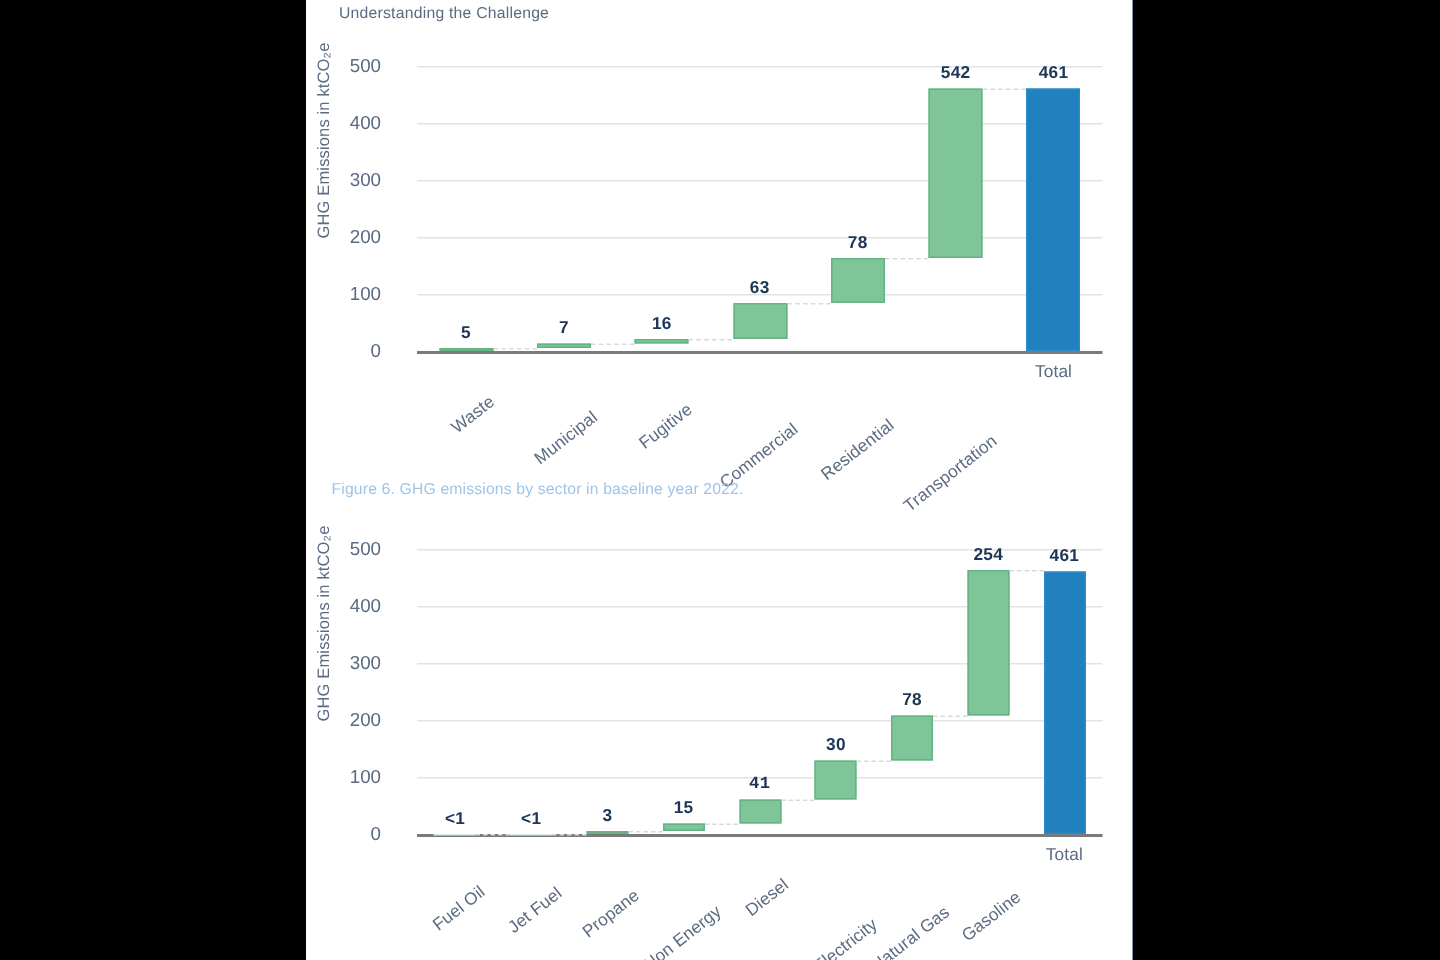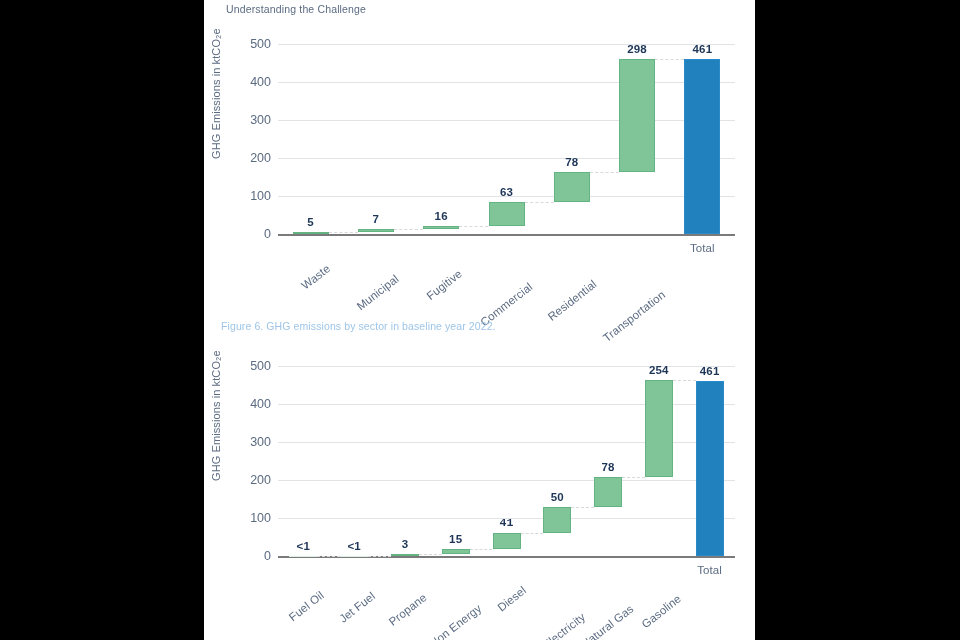--- a/index.html
+++ b/index.html
@@ -68,21 +68,21 @@
     height: 1px;
     background: #e2e3e4;
   }
   .gridline.zero {
     background: #7a7a7a;
     height: 1.5px;
   }
   .ytick {
     position: absolute;
     right: 100%;
-    margin-right: 7px;
+    margin-right: 24px;
     transform: translateY(-50%);
     font-size: 12.5px;
     color: #5b6b82;
     white-space: nowrap;
   }
   .bar {
     position: absolute;
     box-sizing: border-box;
   }
   .bar.step {
@@ -167,21 +167,21 @@
           <div class="connector" style="left: 181.214px; width: 29.2857px; top: 181.64px;"></div>
           <div class="valuelabel" style="left: 163.214px; top: 177.64px;">16</div>
           <div class="bar step" style="left: 210.5px; width: 36px; top: 157.7px; height: 23.94px;"></div>
           <div class="connector" style="left: 246.5px; width: 29.2857px; top: 157.7px;"></div>
           <div class="valuelabel" style="left: 228.5px; top: 153.7px;">63</div>
           <div class="bar step" style="left: 275.786px; width: 36px; top: 128.06px; height: 29.64px;"></div>
           <div class="connector" style="left: 311.786px; width: 29.2857px; top: 128.06px;"></div>
           <div class="valuelabel" style="left: 293.786px; top: 124.06px;">78</div>
           <div class="bar step" style="left: 341.071px; width: 36px; top: 14.82px; height: 113.24px;"></div>
           <div class="connector" style="left: 377.071px; width: 29.2857px; top: 14.82px;"></div>
-          <div class="valuelabel" style="left: 359.071px; top: 10.82px;">298</div>
+          <div class="valuelabel" style="left: 359.071px; top: 10.82px;">542</div>
           <div class="bar total" style="left: 406.357px; width: 36px; top: 14.82px; height: 175.18px;"></div>
           <div class="valuelabel" style="left: 424.357px; top: 10.82px;">461</div>
         </div>
       <div id="xticks-0">
           <div class="xtick" style="left: 113.643px; top: 212px;">Waste</div>
           <div class="xtick" style="left: 178.929px; top: 212px;">Municipal</div>
           <div class="xtick" style="left: 244.214px; top: 212px;">Fugitive</div>
           <div class="xtick" style="left: 309.5px; top: 212px;">Commercial</div>
           <div class="xtick" style="left: 374.786px; top: 212px;">Residential</div>
           <div class="xtick" style="left: 440.071px; top: 212px;">Transportation</div>
@@ -222,21 +222,21 @@
           <div class="connector" style="left: 140.944px; width: 22.7778px; top: 188.48px;"></div>
           <div class="valuelabel" style="left: 126.944px; top: 184.48px;">3</div>
           <div class="bar step" style="left: 163.722px; width: 28px; top: 182.78px; height: 5.7px;"></div>
           <div class="connector" style="left: 191.722px; width: 22.7778px; top: 182.78px;"></div>
           <div class="valuelabel" style="left: 177.722px; top: 178.78px;">15</div>
           <div class="bar step" style="left: 214.5px; width: 28px; top: 167.2px; height: 15.58px;"></div>
           <div class="connector" style="left: 242.5px; width: 22.7778px; top: 167.2px;"></div>
           <div class="valuelabel" style="left: 228.5px; top: 163.2px; font-family: Liberation Mono, monospace;">41</div>
           <div class="bar step" style="left: 265.278px; width: 28px; top: 140.6px; height: 26.6px;"></div>
           <div class="connector" style="left: 293.278px; width: 22.7778px; top: 140.6px;"></div>
-          <div class="valuelabel" style="left: 279.278px; top: 136.6px;">50</div>
+          <div class="valuelabel" style="left: 279.278px; top: 136.6px;">30</div>
           <div class="bar step" style="left: 316.056px; width: 28px; top: 110.96px; height: 29.64px;"></div>
           <div class="connector" style="left: 344.056px; width: 22.7778px; top: 110.96px;"></div>
           <div class="valuelabel" style="left: 330.056px; top: 106.96px;">78</div>
           <div class="bar step" style="left: 366.833px; width: 28px; top: 14.44px; height: 96.52px;"></div>
           <div class="connector" style="left: 394.833px; width: 22.7778px; top: 14.44px;"></div>
           <div class="valuelabel" style="left: 380.833px; top: 10.44px; text-align: center;">254</div>
           <div class="bar total" style="left: 417.611px; width: 28px; top: 14.82px; height: 175.18px;"></div>
           <div class="valuelabel" style="left: 431.611px; top: 10.82px;">461</div>
         </div>
       <div id="xticks-1">

